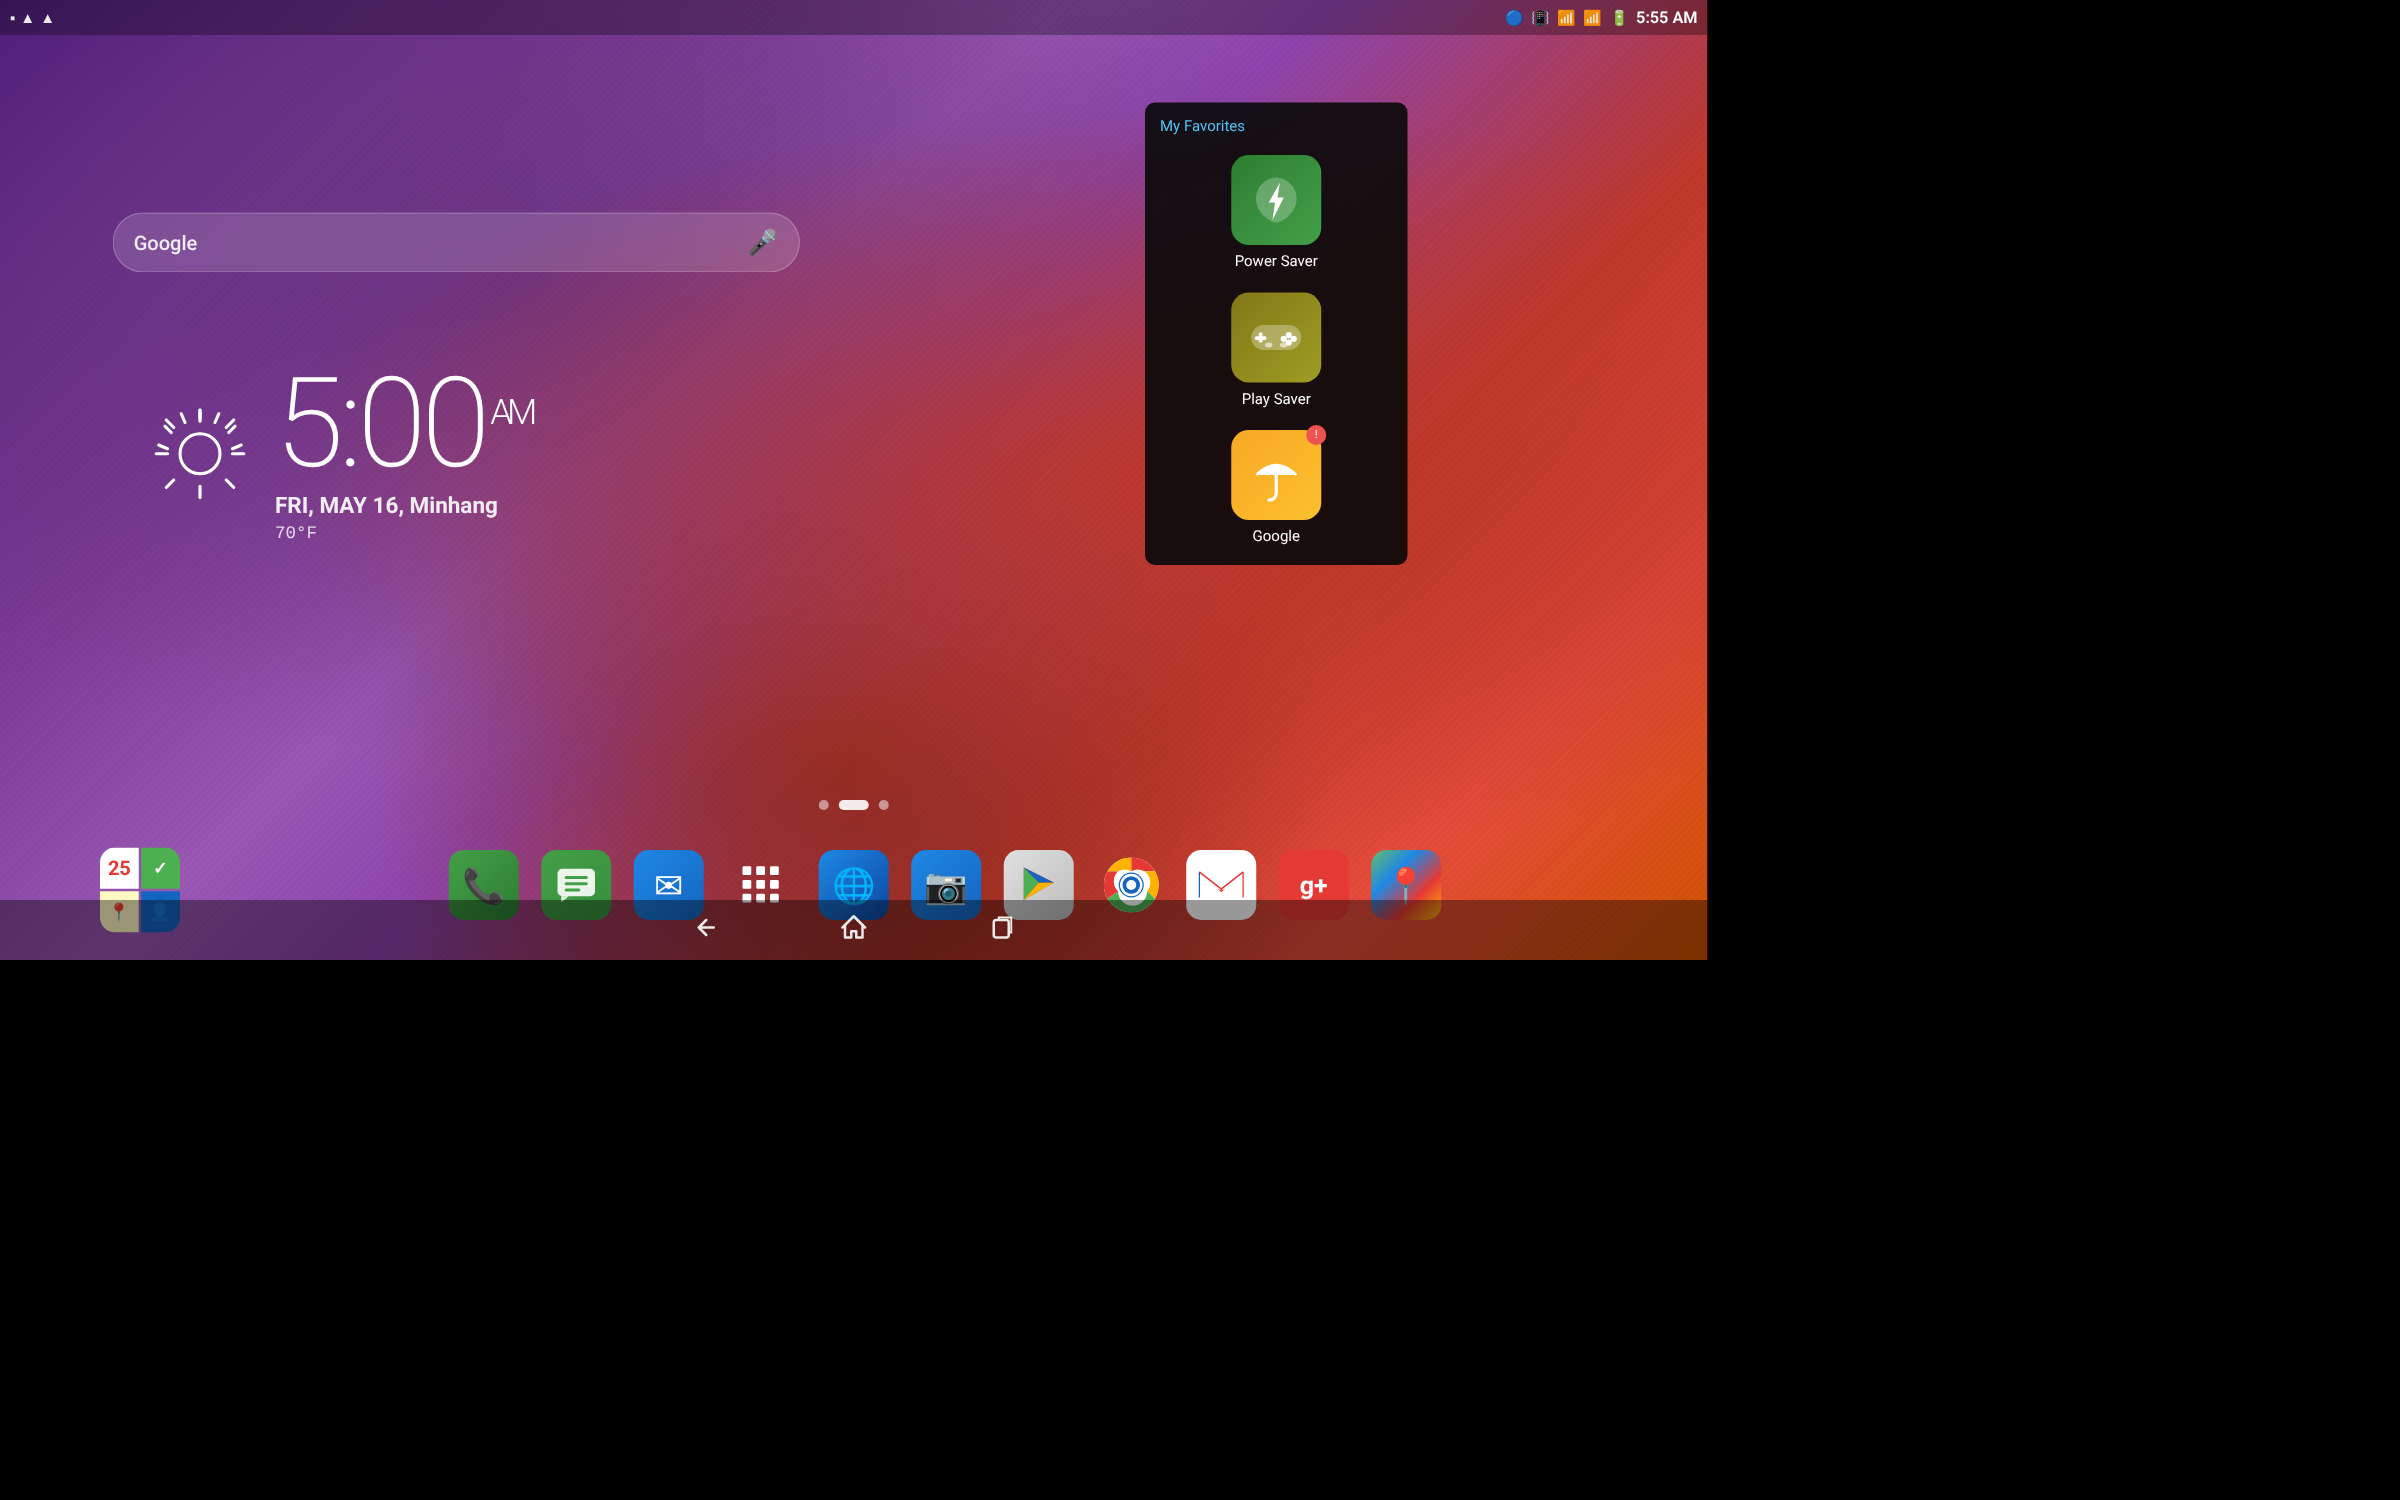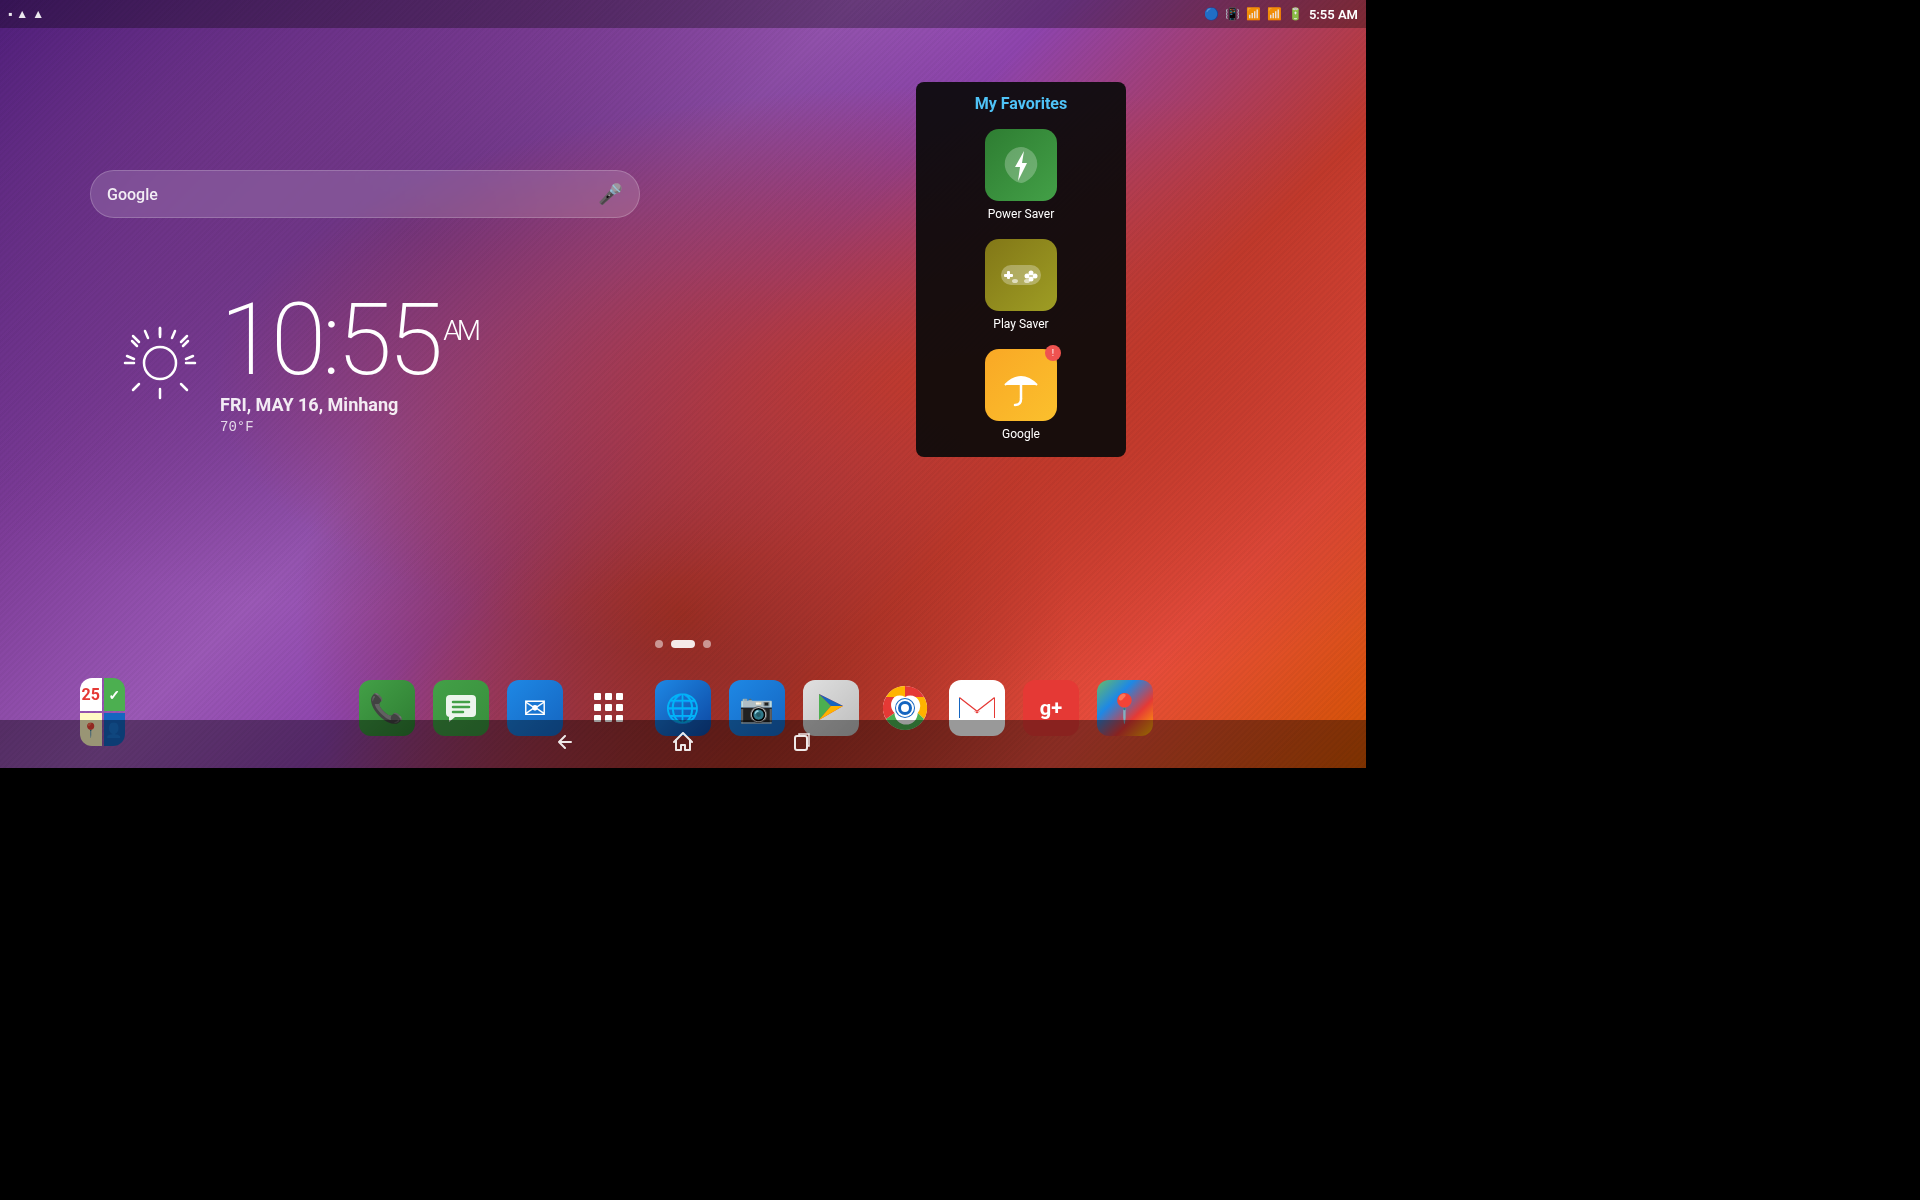--- a/index.html
+++ b/index.html
@@ -223,21 +223,21 @@
       justify-content: center;
       font-size: 28px;
       color: white;
     }
 
     
     #multi-app-widget {
       position: absolute;
       bottom: 22px;
       left: 80px;
-      width: 45px;
+      width: 64px;
       height: 68px;
       display: grid;
       grid-template-columns: 1fr 1fr;
       grid-template-rows: 1fr 1fr;
       gap: 2px;
       border-radius: 12px;
       overflow: hidden;
     }
 
     .mini-app {
@@ -304,23 +304,23 @@
       right: 240px;
       width: 210px;
       background: rgba(10,10,10,0.92);
       border-radius: 8px;
       padding: 12px;
       z-index: 200;
     }
 
     #favorites-title {
       color: #4fc3f7;
-      text-align: center;
-      font-size: 16px;
-      font-weight: 700;
+      text-align: left;
+      font-size: 12px;
+      font-weight: 400;
       margin-bottom: 12px;
     }
 
     #favorites-grid {
       display: grid;
       grid-template-columns: 1fr;
       gap: 10px;
     }
 
     .fav-app {
@@ -456,21 +456,21 @@
         <line x1="25" y1="8" x2="28" y2="15"></line>
         <line x1="12" y1="18" x2="17" y2="23"></line>
         <line x1="7" y1="33" x2="14" y2="36"></line>
       </g>
 
       <circle cx="40" cy="40" r="16" fill="none" stroke="white" stroke-width="2.5"></circle>
     </svg>
   </div>
   <div id="clock-info">
     <div id="clock-time">
-      <span>10:55</span><span id="clock-am">AM</span>
+      <span>5:00</span><span id="clock-am">AM</span>
     </div>
     <div id="clock-date">FRI, MAY 16, Minhang</div>
     <div id="clock-temp">70°F</div>
   </div>
 </div>
 
 <div id="page-indicator">
   <div class="page-dot"></div>
   <div class="page-dot active"></div>
   <div class="page-dot"></div>

